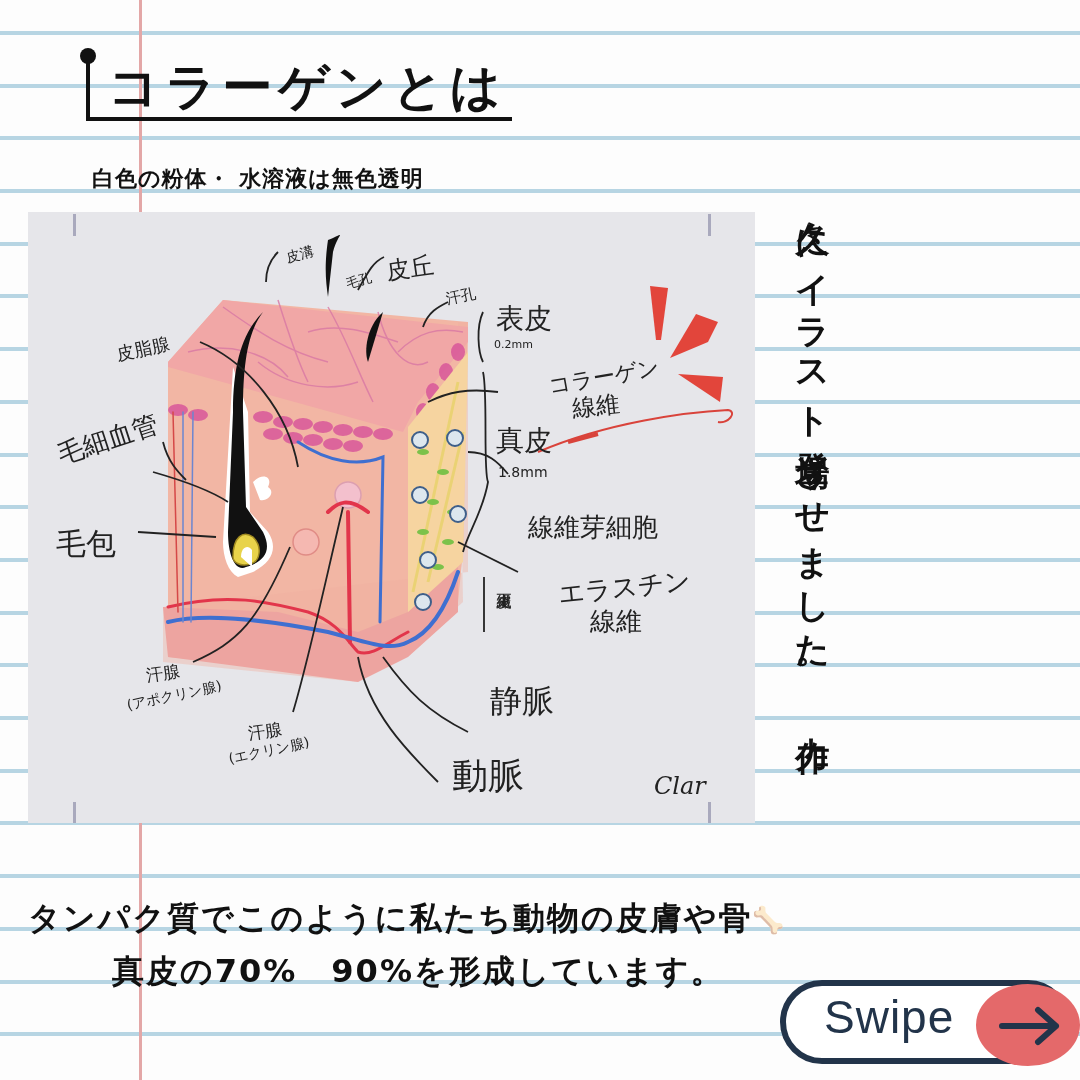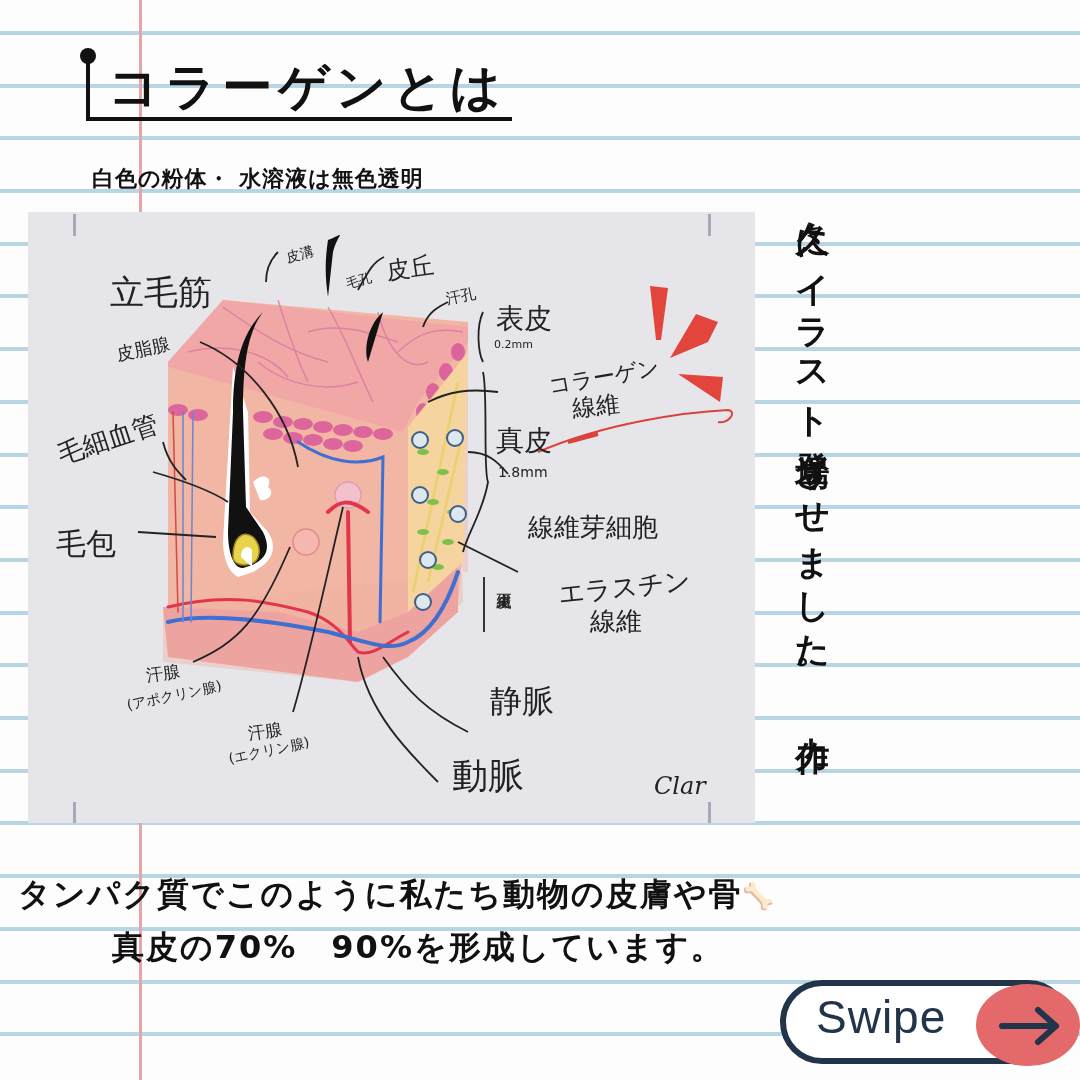--- a/index.html
+++ b/index.html
@@ -45,34 +45,34 @@
     .vertical-text {
       position: absolute; left: 796px; top: 196px; z-index: 3;
       writing-mode: vertical-rl; font-size: 34px; font-weight: bold;
       letter-spacing: 5px; line-height: 1; white-space: nowrap;
     }
     .body-text {
       position: absolute; left: 0; top: 868px; width: 840px; z-index: 3;
       font-size: 32px; font-weight: bold; letter-spacing: 2px;
     }
     .body-line { height: 53px; line-height: 53px; white-space: nowrap; }
-    .body-line.l1 { padding-left: 18px; }
+    .body-line.l1 { padding-left: 28px; margin-top: 24px; }
     .body-line.l2 { padding-left: 14px; }
     .body-line.l3 { padding-left: 112px; }
     .body-line.l4 { padding-left: 92px; }
     .emoji { display: inline-block; width: 32px; text-align: center; font-size: 26px; vertical-align: middle; }
     .swipe {
       position: absolute; left: 780px; top: 980px; width: 300px; height: 84px; z-index: 3;
     }
     .swipe-pill {
       position: absolute; left: 0; top: 0; width: 290px; height: 84px;
       border: 6px solid #22344a; border-radius: 42px; background: #fff;
     }
     .swipe-label {
-      position: absolute; left: 36px; top: 10px; font-size: 46px; color: #22344a;
+      position: absolute; left: 44px; top: 10px; font-size: 46px; color: #22344a;
       font-family: "Liberation Sans", sans-serif; letter-spacing: 1px;
     }
     .swipe-circle {
       position: absolute; left: 196px; top: 4px; width: 104px; height: 82px;
       border-radius: 50%; background: #e4696a;
     }
     .swipe-circle svg { position: absolute; left: 22px; top: 20px; }
   </style>
 </head>
 <body>
@@ -201,21 +201,20 @@
 
     <g fill="#e2453b">
       <polygon points="622,74 640,76 633,128 628,128"></polygon>
       <polygon points="668,102 690,110 680,130 642,146"></polygon>
       <polygon points="650,162 695,165 692,190"></polygon>
     </g>
     <path d="M510,240 C580,210 660,200 700,198 C710,200 700,212 690,210" stroke="#d9433b" stroke-width="2" fill="none"></path>
     <path d="M540,230 L570,222" stroke="#d9433b" stroke-width="4"></path>
   </svg>
 
-  <div class="ill-label" style="left:82px;top:58px;font-size:34px;">立毛筋</div>
   <div class="ill-label" style="left:258px;top:34px;font-size:14px;transform:rotate(-15deg);">皮溝</div>
   <div class="ill-label" style="left:318px;top:60px;font-size:13px;transform:rotate(-15deg);">毛孔</div>
   <div class="ill-label" style="left:358px;top:40px;font-size:24px;transform:rotate(-8deg);">皮丘</div>
   <div class="ill-label" style="left:418px;top:75px;font-size:15px;transform:rotate(-12deg);">汗孔</div>
   <div class="ill-label" style="left:88px;top:125px;font-size:18px;transform:rotate(-12deg);">皮脂腺</div>
   <div class="ill-label" style="left:28px;top:210px;font-size:26px;transform:rotate(-18deg);">毛細血管</div>
   <div class="ill-label" style="left:28px;top:312px;font-size:30px;">毛包</div>
   <div class="ill-label" style="left:468px;top:88px;font-size:28px;">表皮</div>
   <div class="ill-label" style="left:466px;top:126px;font-size:11px;">0.2mm</div>
   <div class="ill-label" style="left:520px;top:150px;font-size:22px;transform:rotate(-10deg);">コラーゲン</div>

